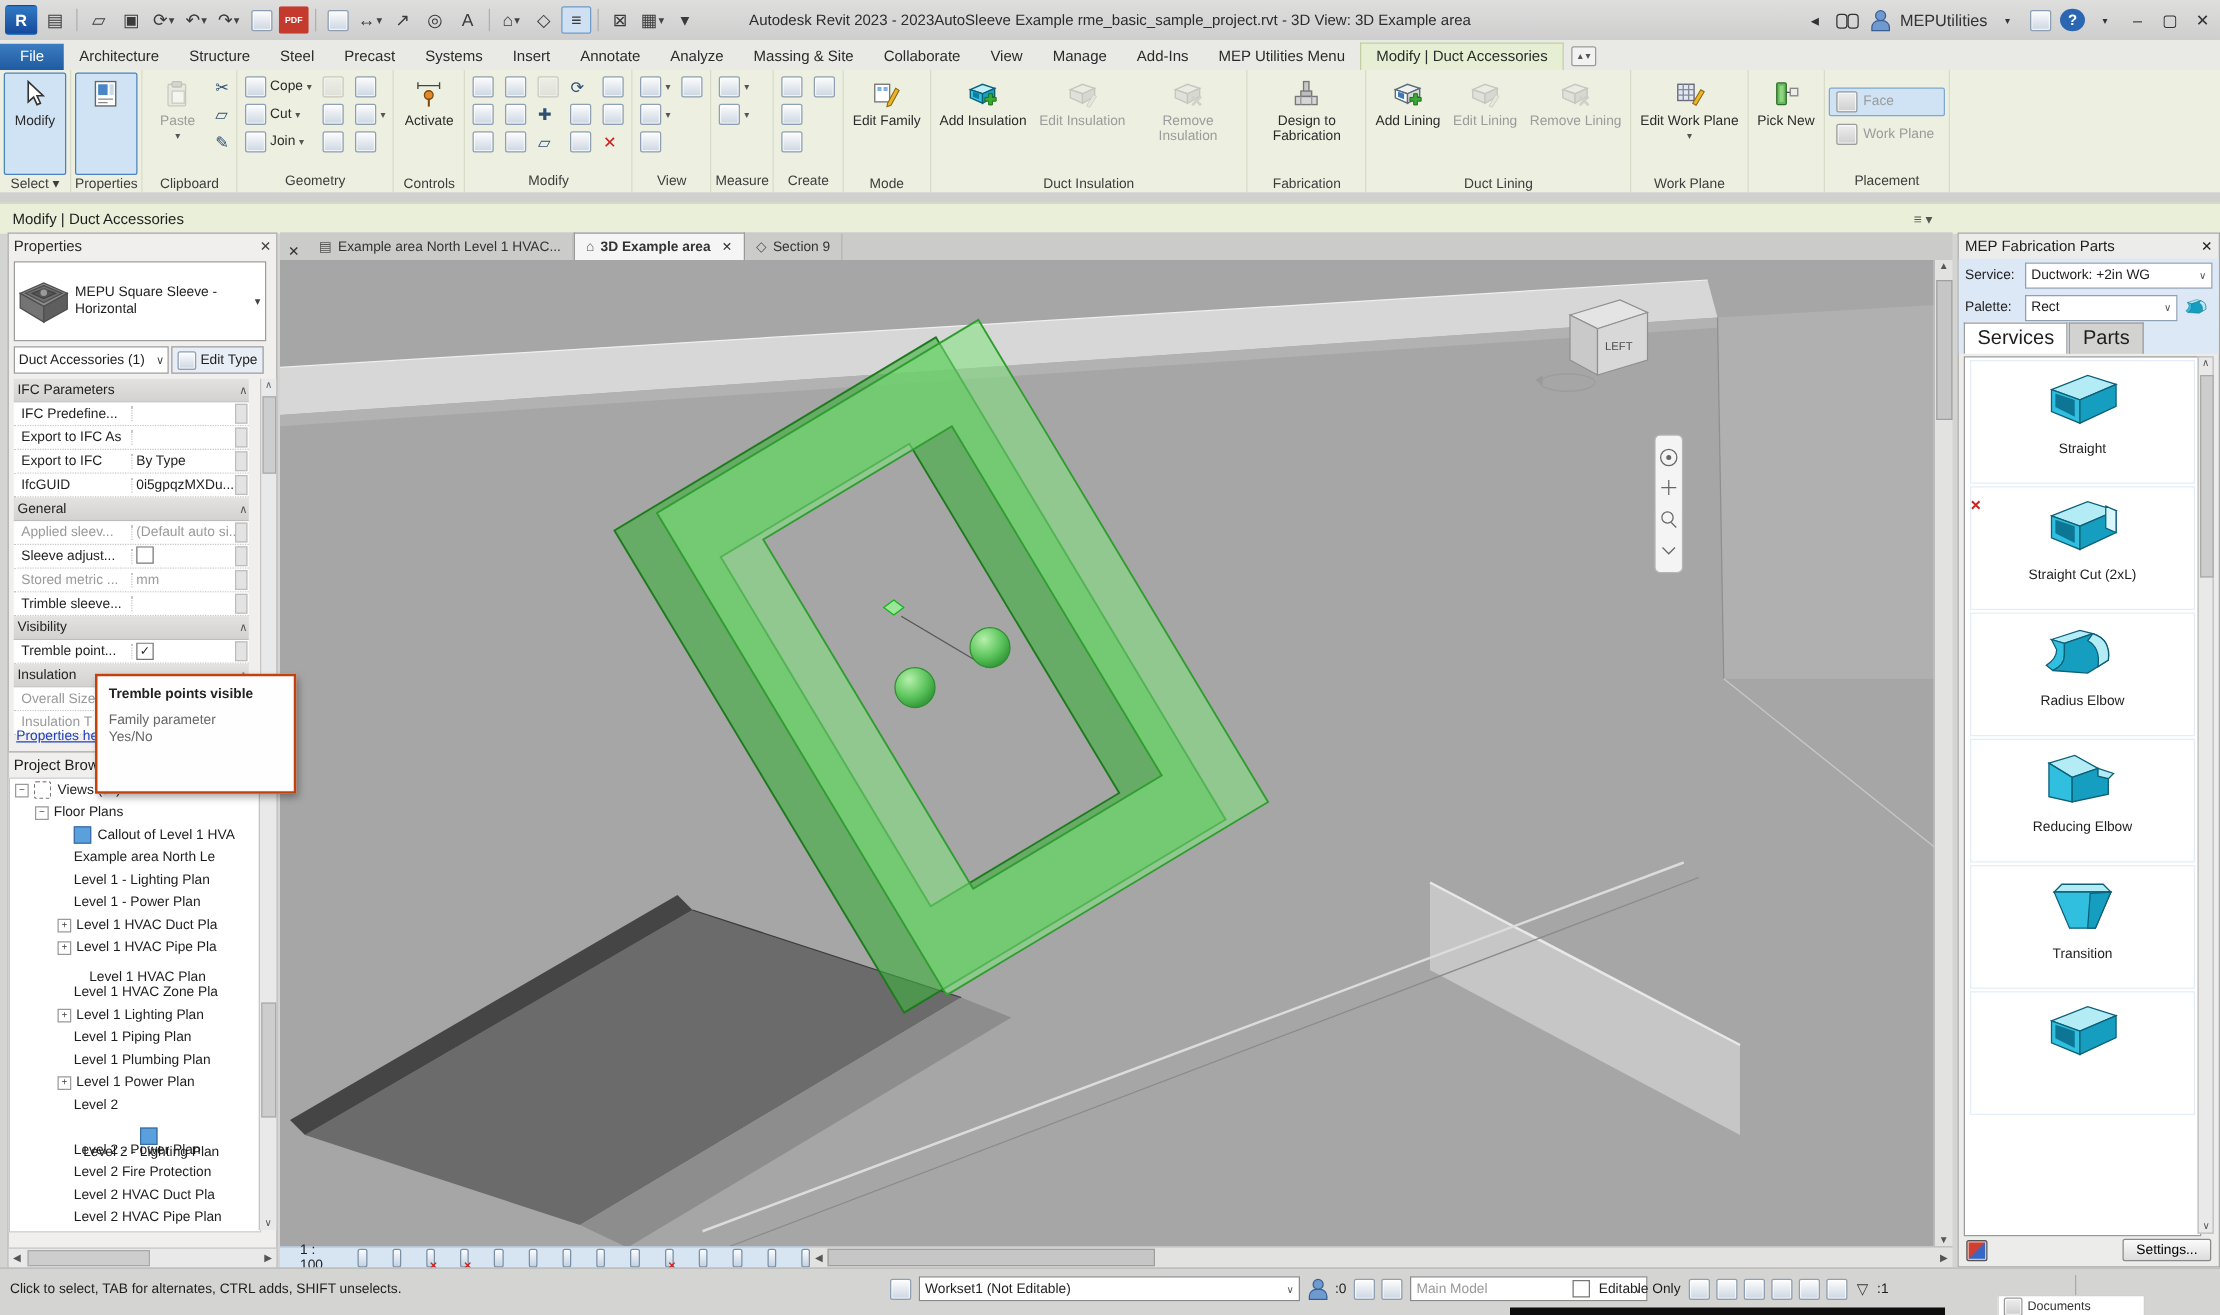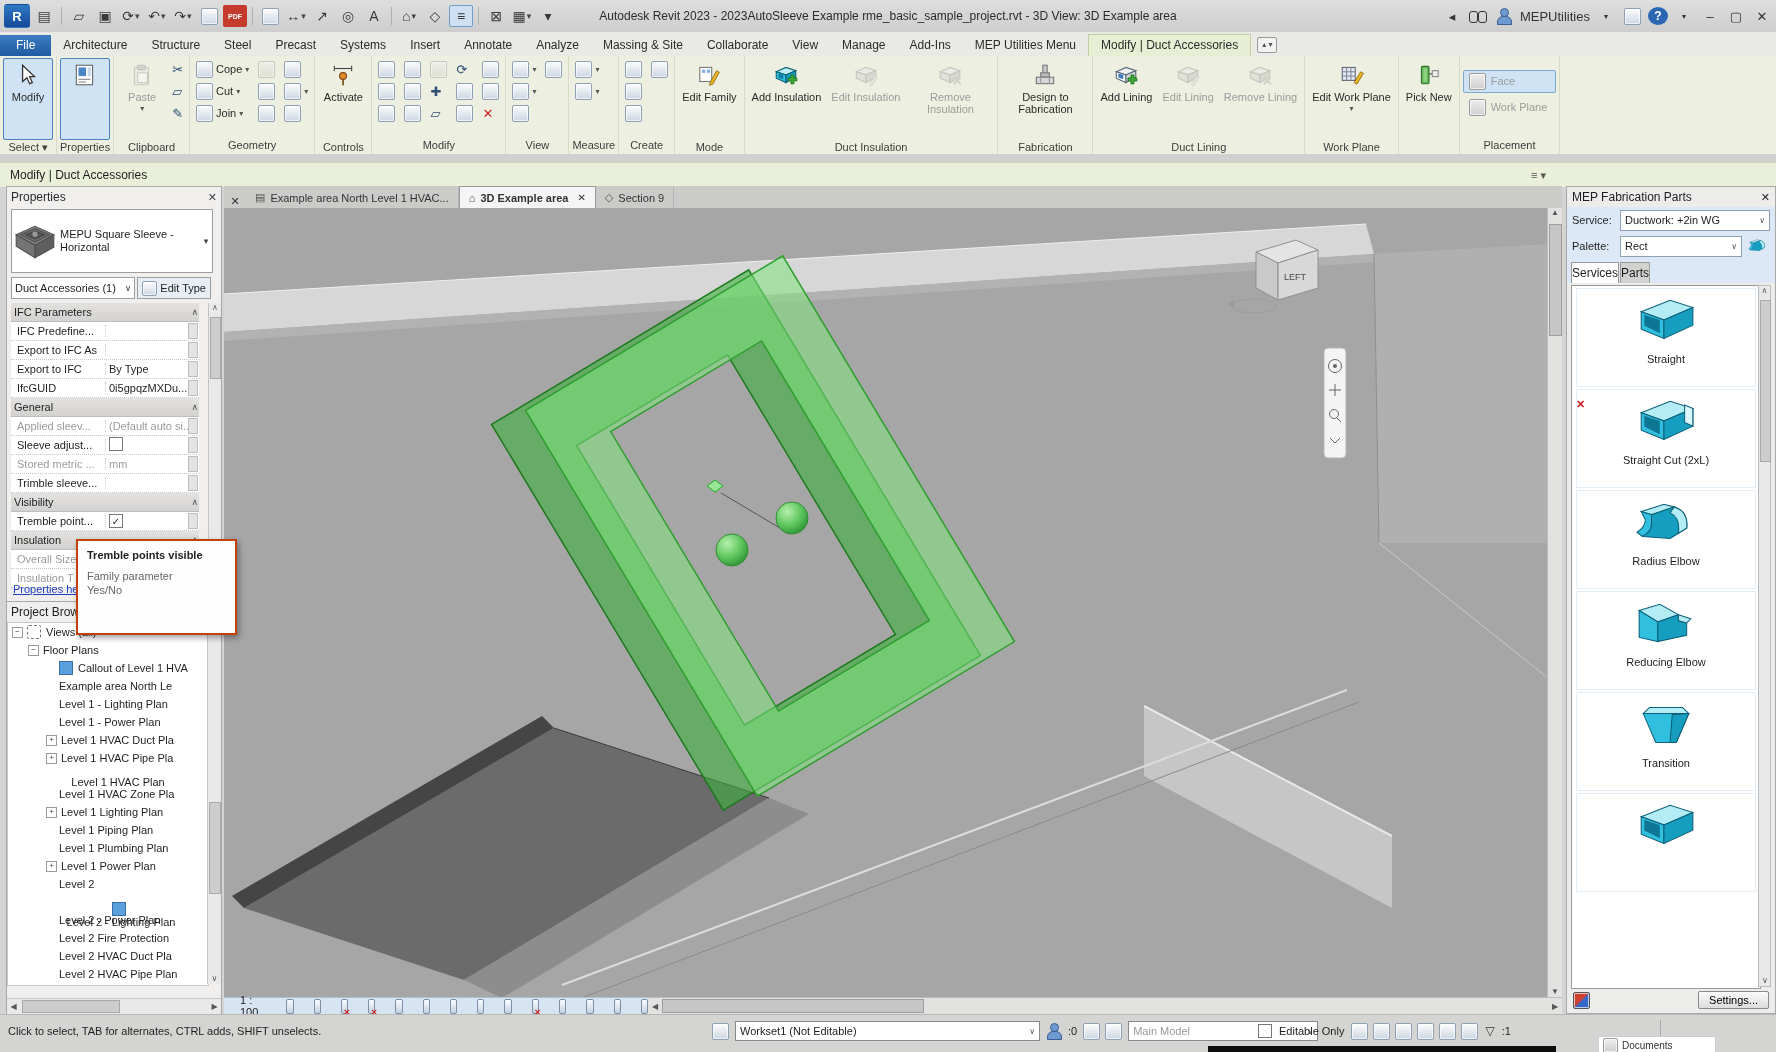--- a/index.html
+++ b/index.html
@@ -123,21 +123,21 @@
   #hscroll .thumb{width:260px;height:12px;background:#c6c6c6;border:1px solid #9f9f9f;}
   
   #mep{position:absolute;left:1566px;top:186px;width:210px;height:828px;background:#ececeb;border:1px solid #a8a8a8;box-sizing:border-box;}
   #mephdr{height:20px;display:flex;align-items:center;padding:0 5px;font-size:12px;}
   #mephdr .x{margin-left:auto;font-size:11px;}
   .meprow{display:flex;align-items:center;height:26px;padding:0 5px;background:#dce8f6;font-size:11px;gap:4px;}
   .meprow .lab{width:44px;}
   .mepsel{flex:1;background:#fff;border:1px solid #8fa0b4;height:19px;display:flex;align-items:center;padding:0 4px;font-size:11px;}
   .mepsel .dd{margin-left:auto;font-size:8px;color:#555;}
   #meptabs{display:flex;align-items:flex-end;height:24px;background:#dce8f6;padding-left:4px;gap:1px;}
-  .mtab{padding:3px 0;font-size:12px;background:#d2d2d0;border:1px solid #9a9a9a;border-bottom:none;}
+  .mtab{padding:3px 10px;font-size:16px;background:#d2d2d0;border:1px solid #9a9a9a;border-bottom:none;}
   .mtab.active{background:#fff;}
   #meplist{position:absolute;left:4px;top:98px;width:188px;height:702px;background:#fff;border:1px solid #9a9a9a;overflow:hidden;}
   .part{height:97px;display:flex;flex-direction:column;align-items:center;justify-content:flex-start;border:1px solid #e4eef8;margin:2px 4px;position:relative;}
   .part svg{width:78px;height:62px;margin-top:2px;}
   .part .plbl{font-size:11px;text-align:center;line-height:13px;width:100px;}
   .part .perr{position:absolute;left:-1px;top:8px;color:#c22;font-size:11px;font-weight:bold;}
   #mepscroll{position:absolute;right:4px;top:98px;width:13px;height:702px;background:#e9e9e9;border:1px solid #bbb;font-size:8px;color:#555;text-align:center;box-sizing:border-box;}
   #mepscroll .thumb{position:absolute;left:1px;top:14px;width:9px;height:160px;background:#cdcdcd;border:1px solid #a9a9a9;}
   #mepbottom{position:absolute;left:0;bottom:0;width:208px;height:26px;display:flex;align-items:center;padding:0 6px;box-sizing:border-box;}
   #settingsbtn{margin-left:auto;border:1px solid #8a8a8a;background:linear-gradient(#fbfbfb,#dcdcdc);font-size:11px;padding:2px 10px;border-radius:2px;}

